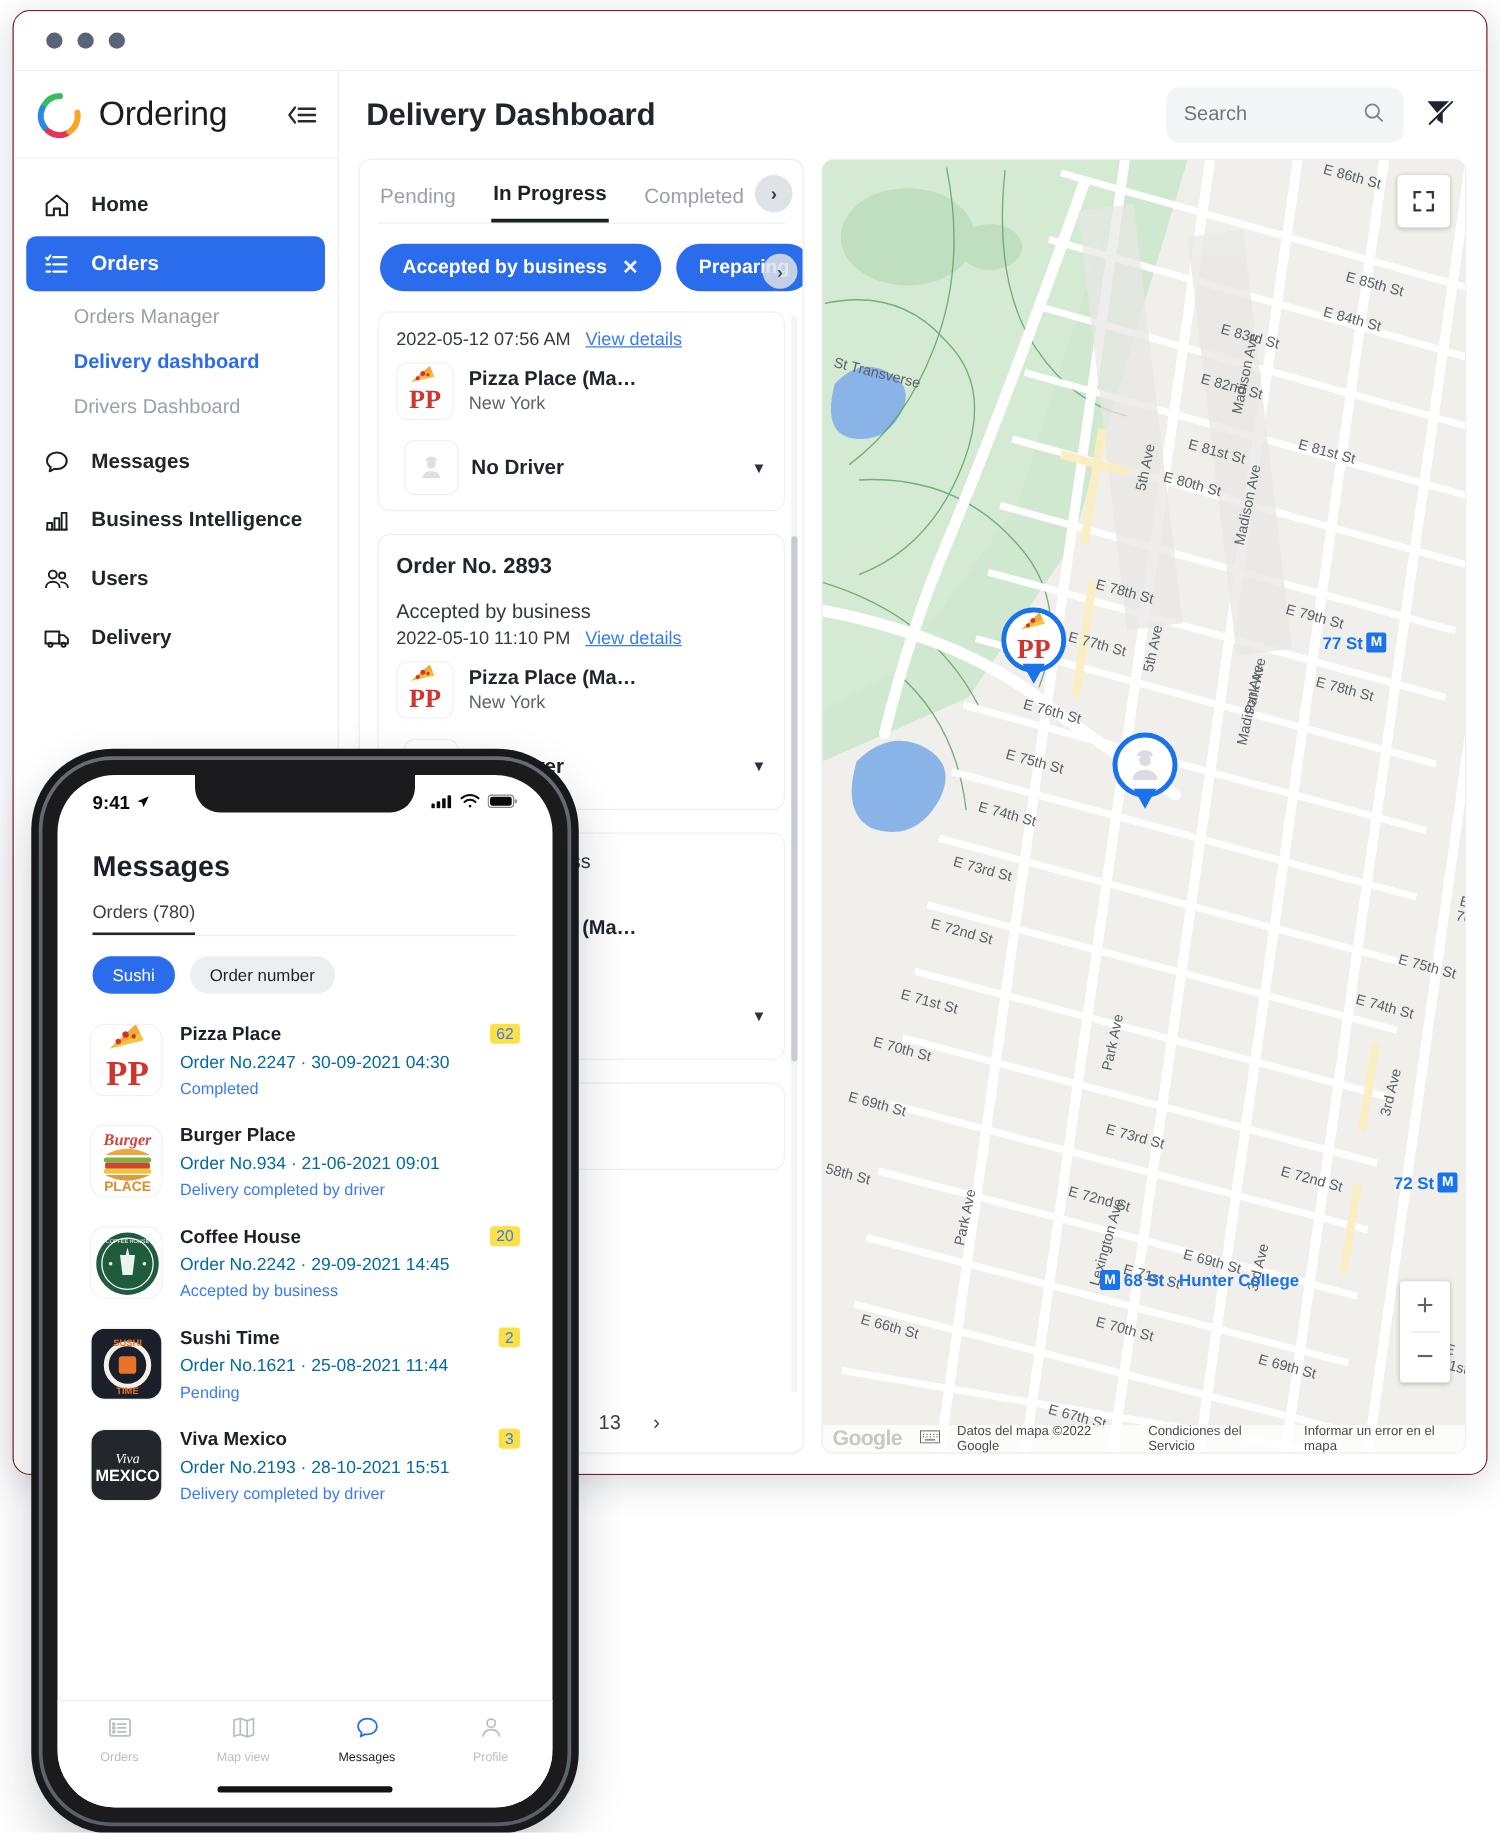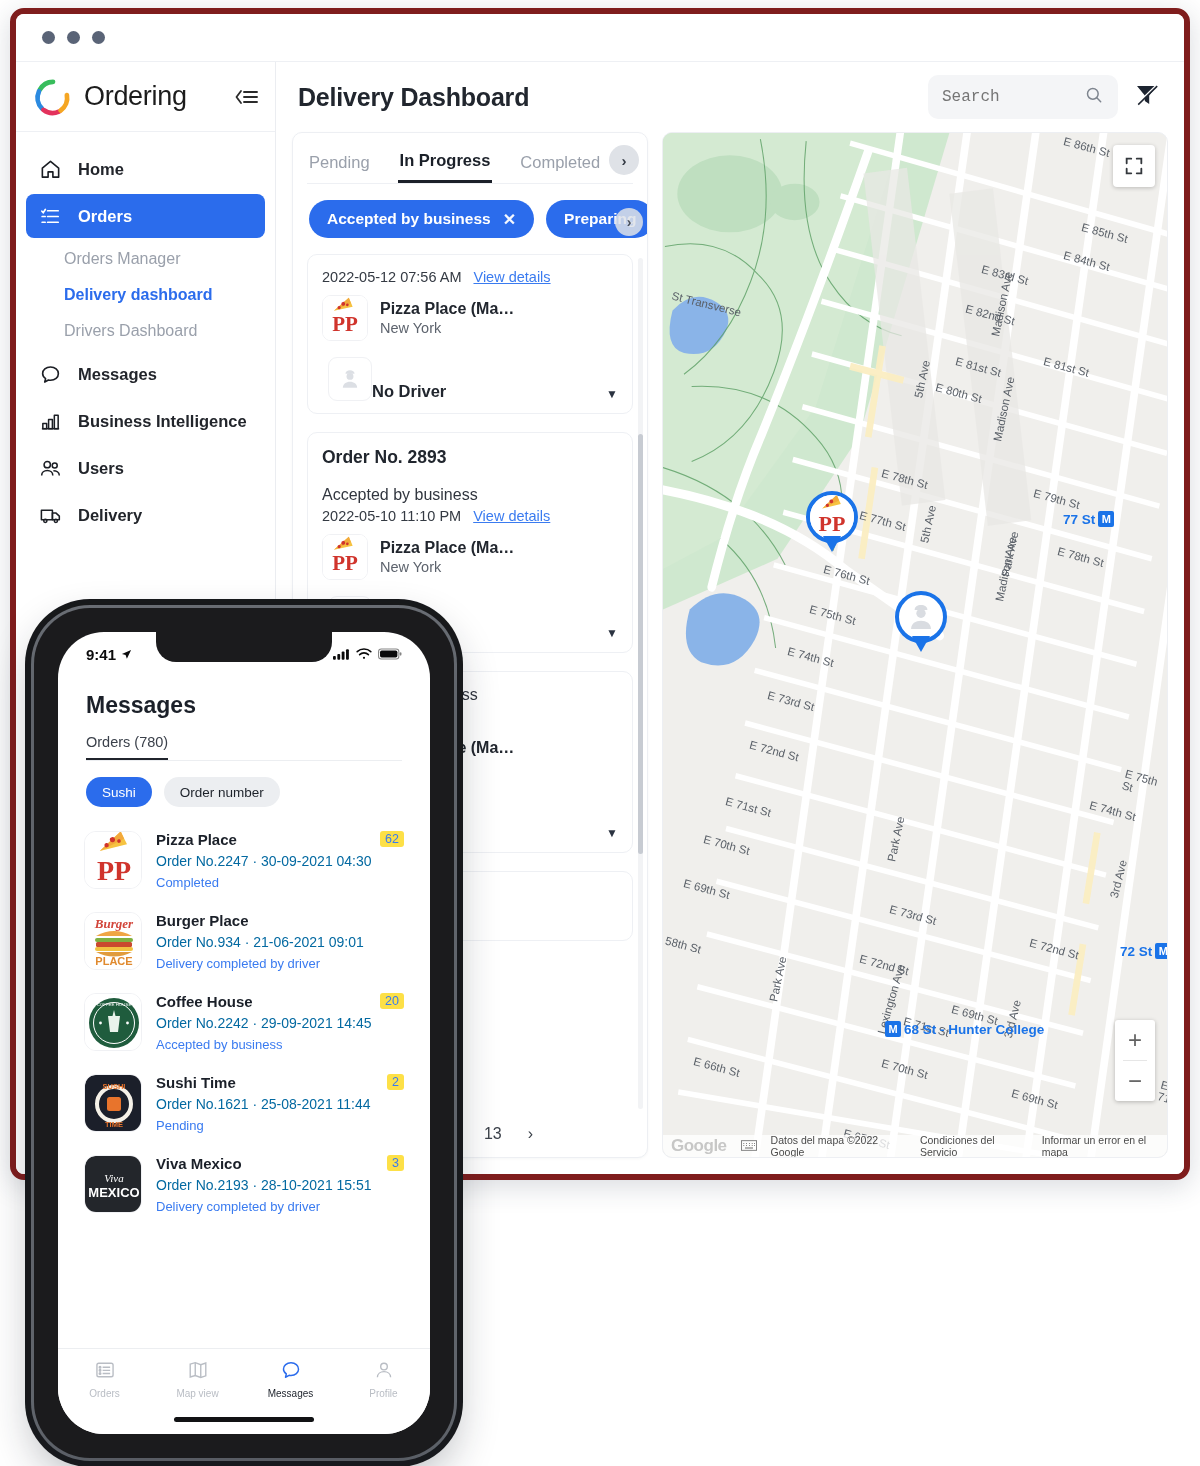--- a/index.html
+++ b/index.html
@@ -12,21 +12,21 @@
   #stage { position: relative; width: 1200px; height: 1466px; background:#fff; }
 
   
   .window {
     position: absolute; left: 10px; top: 8px;
     width: 1180px; height: 1172px;
     background: #fff;
     border-radius: 14px;
     box-shadow: 0 6px 28px rgba(40,50,70,.18);
     overflow: hidden;
-    border: 6px solid #7f1d1d;
+    border: 1px solid #7f1d1d;
   }
   .titlebar {
     height: 48px; background:#fff; display:flex; align-items:center;
     padding-left: 26px; gap: 12px;
     border-bottom: 1px solid #eef0f4;
   }
   .dot { width: 13px; height: 13px; border-radius: 50%; background:#5a6477; }
 
   .body-row { display: flex; height: calc(100% - 48px); }
 
@@ -73,21 +73,21 @@
     height: 70px; display:flex; align-items:center; padding: 0 24px 0 22px;
   }
   .page-title { font-size: 25px; font-weight: 700; color:#21262e; letter-spacing:-.2px;}
   .head-right { margin-left:auto; display:flex; align-items:center; gap:16px;}
   .search-box {
     width: 190px; height: 44px; background:#f4f5f7; border-radius: 10px;
     display:flex; align-items:center; padding: 0 14px; gap:8px;
   }
   .search-box input {
     border:0; outline:0; background:transparent; font-size:16px; color:#a21caf;
-    width: 100%; font-family:Liberation Mono, monospace;
+    width: 100%; font-family:Liberation Sans, sans-serif;
   }
   .funnel { color:#1d2430; }
 
   .content { flex:1; display:flex; gap: 14px; padding: 0 16px 16px 16px; min-height:0; }
 
   
   .orders-panel {
     width: 356px; flex:0 0 356px;
     background:#fff; border:1px solid #edeff3; border-radius: 10px;
     display:flex; flex-direction:column; min-height:0;
@@ -128,21 +128,21 @@
   }
   .ord-no { font-size: 17.5px; font-weight: 700; color:#21262e; margin-bottom: 18px;}
   .ord-status { font-size: 16px; color:#31363f; margin-bottom: 4px;}
   .ord-meta { font-size: 14.5px; color:#343a43; display:flex; align-items:baseline; gap: 12px; margin-bottom: 10px;}
   .ord-meta a { color:#3a7bf0; text-decoration: underline; font-size:14.5px; }
   .biz-row { display:flex; align-items:center; gap: 12px; }
   .biz-logo { width: 46px; height:46px; border-radius: 9px; overflow:hidden; flex:0 0 46px; background:#fff;
               border:1px solid #f0f1f4; position:relative;}
   .biz-name { font-size: 16px; font-weight: 600; color:#21262e; line-height:1.25;}
   .biz-city { font-size: 14.5px; color:#5d636d; }
-  .driver-row { display:flex; align-items:flex-end; gap: 0; margin-top: 16px; padding-left: 6px;}
+  .driver-row { display:flex; align-items:center; gap: 10px; margin-top: 16px; padding-left: 6px;}
   .driver-av { width:44px; height:44px; border-radius:9px; border:1px solid #f0f1f4; display:flex;
                align-items:center; justify-content:center; color:#d4d7dd;}
   .driver-name { font-size: 16.5px; font-weight:700; color:#21262e; }
   .caret { margin-left:auto; color:#2b3340; font-size:12px; }
 
   .track {
     position:absolute; right: 4px; top: 4px; width:5px; bottom: 4px; background:#f2f3f5; border-radius:3px;
   }
   .thumb { position:absolute; right:4px; top: 180px; width:5px; height: 420px; background:#c7cbd2; border-radius:3px;}
 
@@ -184,21 +184,21 @@
   }
   .subway { position:absolute; display:flex; align-items:center; gap:3px; font-size: 13.5px; color:#1a73e8; font-weight:600; white-space:nowrap;}
   .mbadge { width:16px; height:16px; background:#1a73e8; color:#fff; border-radius:2px; font-size:11px;
             display:flex; align-items:center; justify-content:center; font-weight:700;}
 
   
   .phone {
     position:absolute; left: 34px; top: 608px; width: 420px; height: 850px;
     border-radius: 56px; background: #1b1b1d;
     box-shadow: 0 18px 44px rgba(25,32,45,.32), 0 0 0 3px #6e7278, 0 0 0 9px #18191b;
-    padding: 24px;
+    padding: 12px;
   }
   .phone-screen {
     width:100%; height:100%; border-radius: 46px; background:#fff; overflow:hidden; position:relative;
   }
   .notch {
     position:absolute; left:50%; transform:translateX(-50%); top:0;
     width: 176px; height: 30px; background:#1b1b1d; border-radius: 0 0 20px 20px; z-index: 5;
   }
   .status-bar {
     height: 44px; display:flex; align-items:center; padding: 0 28px; font-size: 15px; font-weight:600; color:#0b0b0c;

